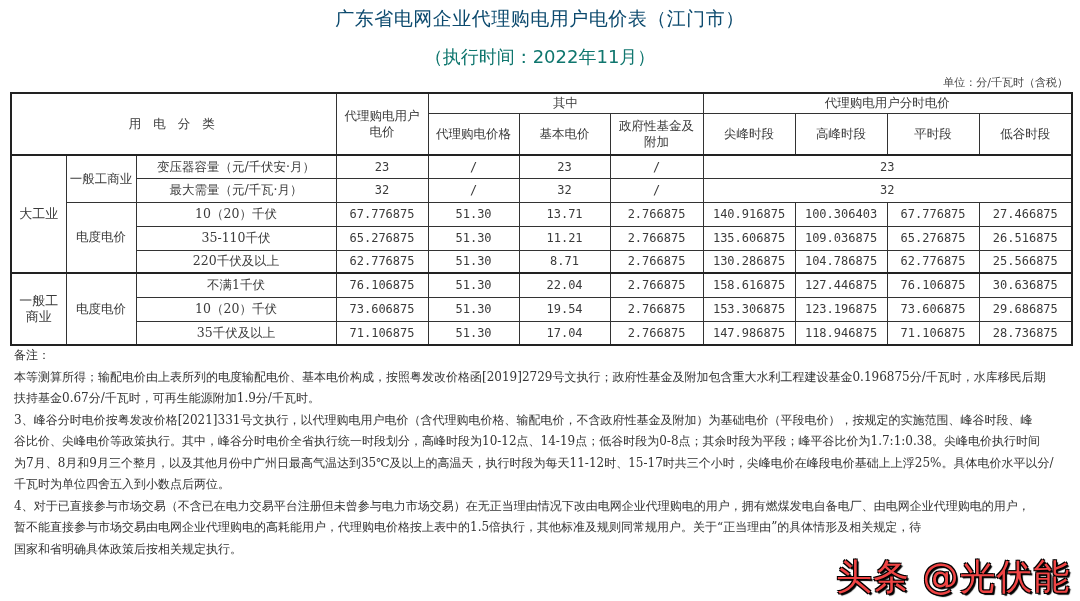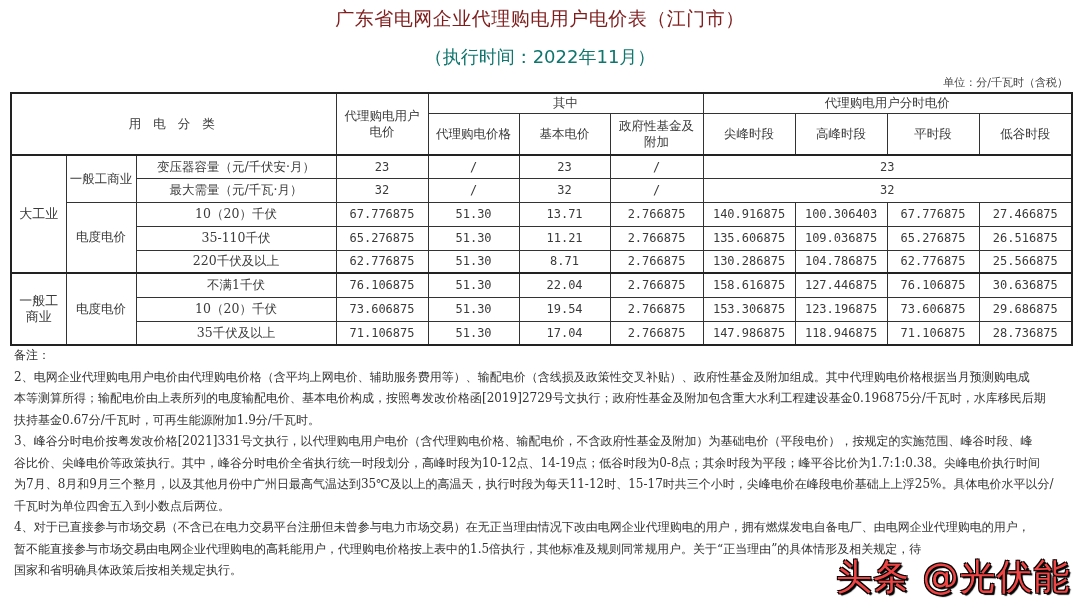--- a/index.html
+++ b/index.html
@@ -1,19 +1,19 @@
 <!DOCTYPE html>
 <html><head>
 <meta charset="utf-8">
 <style>
   html, body { margin:0; padding:0; background:#ffffff; }
   body { width:1080px; height:601px; position:relative; overflow:hidden;
          font-family:"DejaVu Serif","Liberation Serif",serif; color:#333; }
   .title { position:absolute; left:0; width:1080px; top:6px; text-align:center;
-           font-family:"DejaVu Sans","Liberation Sans",sans-serif; font-size:19px; color:#7f1d1d; letter-spacing:0.5px; }
+           font-family:"DejaVu Sans","Liberation Sans",sans-serif; font-size:19px; color:#0c4a6e; letter-spacing:0.5px; }
   .subtitle { position:absolute; left:0; width:1080px; top:45px; text-align:center;
            font-family:"DejaVu Sans","Liberation Sans",sans-serif; font-size:18px; color:#0f766e; }
   .unit { position:absolute; right:12px; top:75px; font-size:11px; color:#444; }
   table.grid { position:absolute; left:10px; top:92px; width:1061px; border-collapse:collapse;
            table-layout:fixed; border:2px solid #222; }
   table.grid td { border:1px solid #333; text-align:center; vertical-align:middle; padding:0;
            font-size:12.5px; color:#3a3a3a; line-height:16px; overflow:hidden; white-space:nowrap; }
   table.grid td.wrap { white-space:normal; }
   table.grid td.thick-b { border-bottom:2px solid #222; }
   table.grid td.num { font-family:"DejaVu Sans Mono","Liberation Mono",monospace; font-size:12px; }
@@ -148,21 +148,20 @@
     <td class="num">147.986875</td>
     <td class="num">118.946875</td>
     <td class="num">71.106875</td>
     <td class="num">28.736875</td>
   </tr>
 </tbody>
   </table>
 
 <div class="notes">
   <div>备注：</div>
-  <div>2、电网企业代理购电用户电价由代理购电价格（含平均上网电价、辅助服务费用等）、输配电价（含线损及政策性交叉补贴）、政府性基金及附加组成。其中代理购电价格根据当月预测购电成</div>
   <div>本等测算所得；输配电价由上表所列的电度输配电价、基本电价构成，按照粤发改价格函[2019]2729号文执行；政府性基金及附加包含重大水利工程建设基金0.196875分/千瓦时，水库移民后期</div>
   <div>扶持基金0.67分/千瓦时，可再生能源附加1.9分/千瓦时。</div>
   <div>3、峰谷分时电价按粤发改价格[2021]331号文执行，以代理购电用户电价（含代理购电价格、输配电价，不含政府性基金及附加）为基础电价（平段电价），按规定的实施范围、峰谷时段、峰</div>
   <div>谷比价、尖峰电价等政策执行。其中，峰谷分时电价全省执行统一时段划分，高峰时段为10-12点、14-19点；低谷时段为0-8点；其余时段为平段；峰平谷比价为1.7:1:0.38。尖峰电价执行时间</div>
   <div>为7月、8月和9月三个整月，以及其他月份中广州日最高气温达到35℃及以上的高温天，执行时段为每天11-12时、15-17时共三个小时，尖峰电价在峰段电价基础上上浮25%。具体电价水平以分/</div>
   <div>千瓦时为单位四舍五入到小数点后两位。</div>
   <div>4、对于已直接参与市场交易（不含已在电力交易平台注册但未曾参与电力市场交易）在无正当理由情况下改由电网企业代理购电的用户，拥有燃煤发电自备电厂、由电网企业代理购电的用户，</div>
   <div>暂不能直接参与市场交易由电网企业代理购电的高耗能用户，代理购电价格按上表中的1.5倍执行，其他标准及规则同常规用户。关于“正当理由”的具体情形及相关规定，待</div>
   <div>国家和省明确具体政策后按相关规定执行。</div>
 </div>

